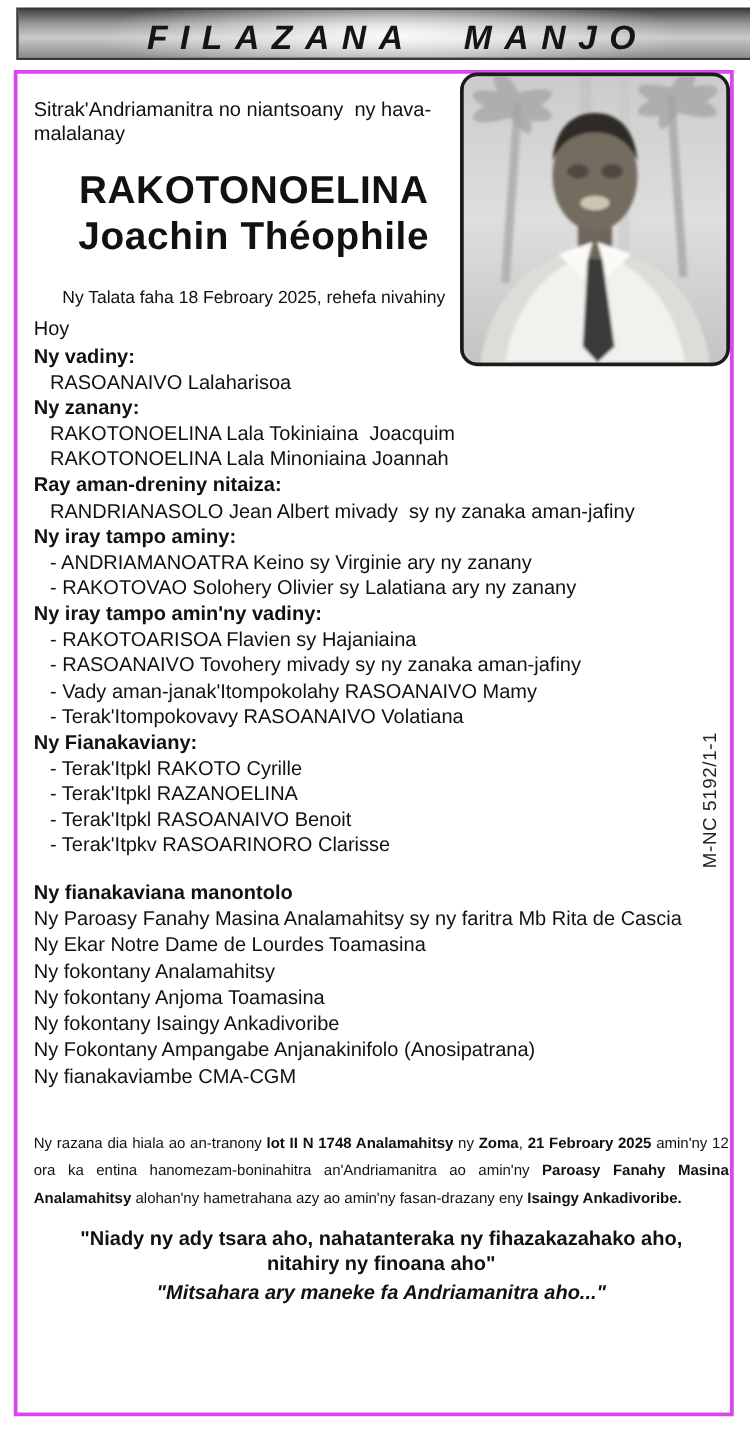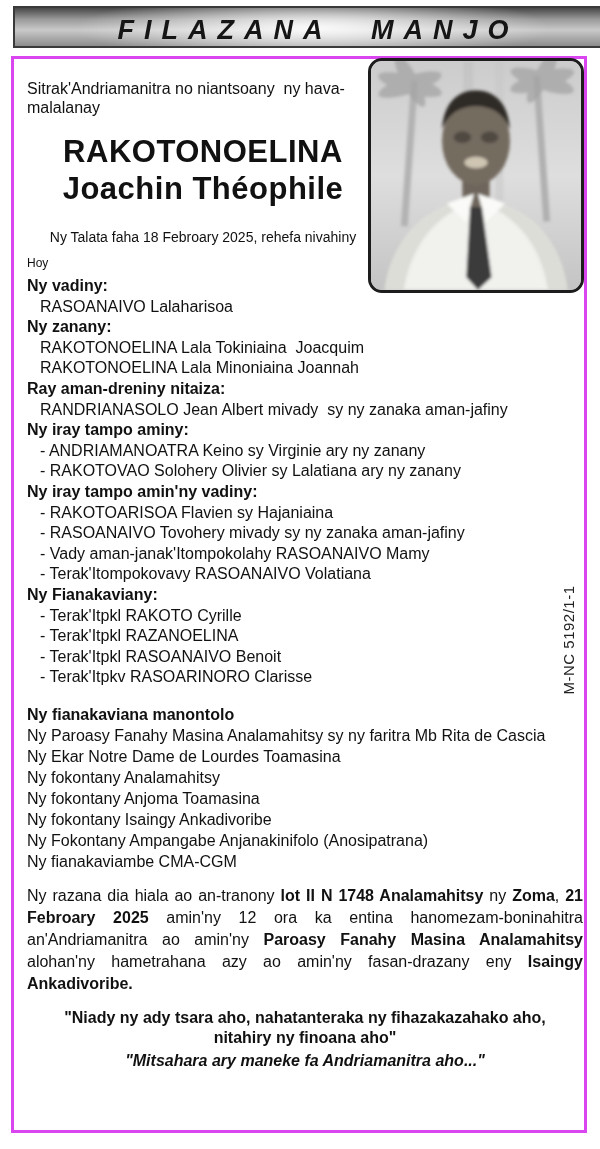--- a/index.html
+++ b/index.html
@@ -32,34 +32,34 @@
     padding:20px 14px 0 13px;
   }
 
   .intro-line { font-size:16px; line-height:19px; white-space:pre-wrap; width:352px; }
 
   .top-col { width:352px; text-align:center; }
   .deceased-name { margin-top:16px; font-weight:bold; font-size:31px; line-height:37px; letter-spacing:0.5px; }
   .death-block { margin-top:21px; font-size:14px; line-height:18px; }
   .death-block .dl2 { margin-top:3px; }
 
-  .hoy-line { margin-top:8px; font-size:12px; line-height:19px; }
+  .hoy-line { margin-top:8px; font-size:16px; line-height:19px; }
 
   .family-list { margin-top:3px; }
   .line { font-size:16px; line-height:20.6px; white-space:pre-wrap; }
   .line.heading { font-weight:bold; }
   .line.item { padding-left:13px; }
 
   .community-list { margin-top:16px; }
   .community-list .line { line-height:21px; }
   .community-list .line.bold-heading { font-weight:bold; }
 
   .funeral-paragraph {
-    margin-top:13px; width:556px;
-    font-size:16px; line-height:22px; text-align:justify;
+    margin-top:31px; width:556px;
+    font-size:12px; line-height:22px; text-align:justify;
   }
 
   .quote-block { margin-top:13px; text-align:center; width:556px; }
   .quote-block .q1, .quote-block .q2 { font-weight:bold; font-size:16px; line-height:20px; }
   .quote-block .q3 { font-weight:bold; font-style:italic; font-size:16px; line-height:22px; margin-top:2px; }
 
   
   .portrait {
     position:absolute; left:368px; top:58px; width:216px; height:235px;
     border:3px solid #1c1c1c; border-radius:14px; overflow:hidden;

